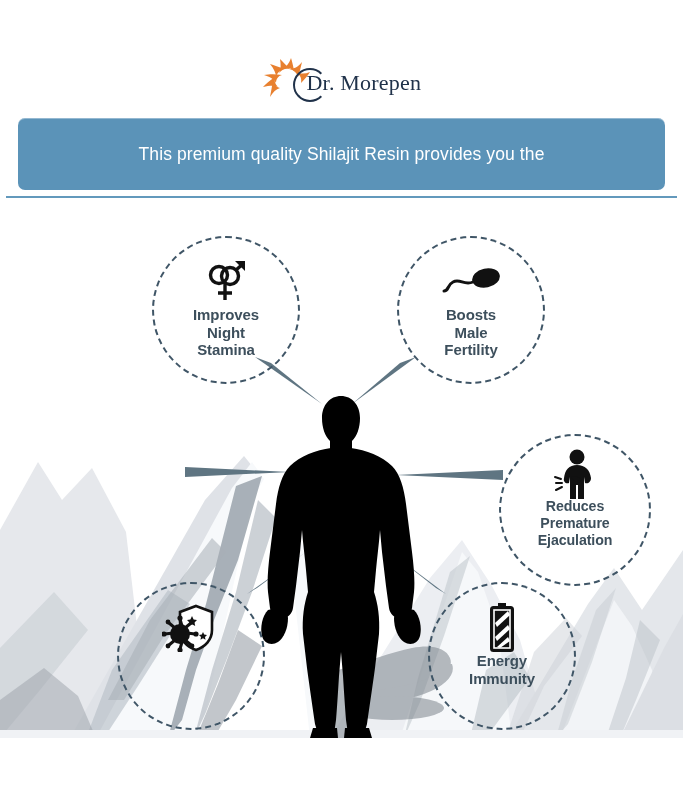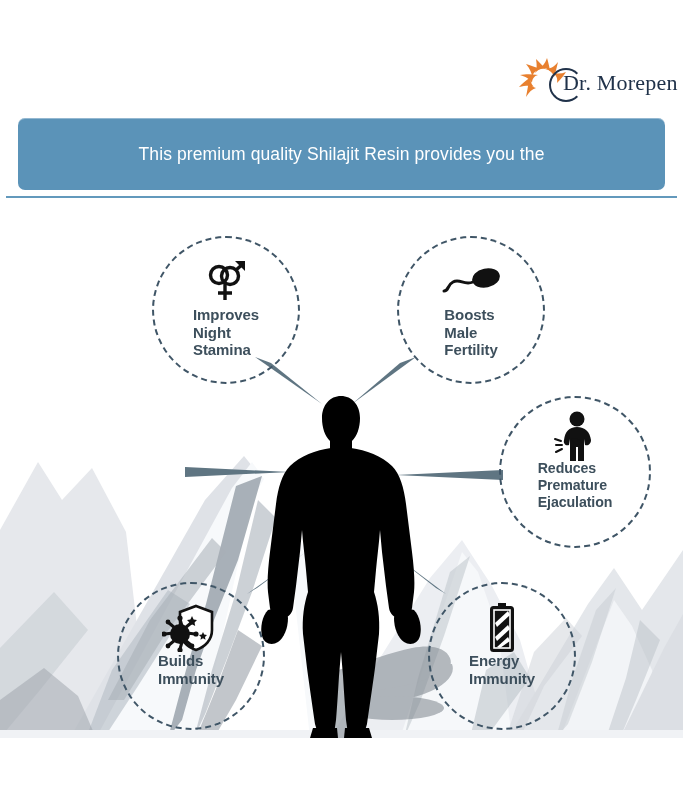--- a/index.html
+++ b/index.html
@@ -9,21 +9,21 @@
   #poster {
     position:relative;
     width:683px; height:800px;
     background:#ffffff;
     overflow:hidden;
   }
 
   
   .logo-wrap {
     position:absolute; left:0; top:52px; width:683px; height:62px;
-    display:flex; align-items:center; justify-content:flex-end;
+    display:flex; align-items:center; justify-content:center;
   }
   .logo-inner { position:relative; width:170px; height:58px; }
   .logo-sun { position:absolute; left:4px; top:0px; width:54px; height:48px; }
   .logo-ring {
     position:absolute; left:36px; top:14px; width:34px; height:34px;
     border:2.4px solid #20324a; border-radius:50%;
     border-right-color:transparent; background:transparent;
   }
   .logo-text {
     position:absolute; left:50px; top:16px;
@@ -53,35 +53,35 @@
     overflow:hidden; background:#ffffff;
   }
   .scene svg { display:block; }
 
   
   .benefit {
     position:absolute; width:148px; height:148px;
     border:2.2px dashed #3f5566; border-radius:50%;
     display:flex; flex-direction:column;
     align-items:center; justify-content:flex-start;
-    padding-top:22px; text-align:left;
+    padding-top:22px; text-align:center;
   }
   .benefit .b-icon {
     height:44px; display:flex; align-items:center; justify-content:center;
     margin-bottom:2px;
   }
   .benefit .b-label {
     font-size:15px; font-weight:bold; color:#3d4f5c;
     line-height:17.5px; letter-spacing:-.1px; white-space:pre-line;
   }
 
   #c-stamina   { left:152px; top:236px; }
   #c-fertility { left:397px; top:236px; }
   #c-stress    { left:40px;  top:418px; }
-  #c-premature { left:499px; top:396px; }
+  #c-premature { left:499px; top:434px; }
   #c-immunity  { left:117px; top:582px; }
   #c-energy    { left:428px; top:582px; }
 
   #c-premature { width:152px; height:152px; padding-top:16px; }
   #c-premature .b-label { font-size:14.2px; line-height:17px; }
   #c-immunity .b-label, #c-energy .b-label { font-size:15px; }
 </style>
 </head>
 <body>
 
@@ -272,22 +272,20 @@
             <circle cx="18" cy="46" r="2.6"></circle>
           <circle cx="2" cy="30" r="2.6"></circle>
             <circle cx="34" cy="30" r="2.6"></circle>
           <circle cx="6" cy="18" r="2.4"></circle>
             <circle cx="30" cy="42" r="2.4"></circle>
           <circle cx="6" cy="42" r="2.4"></circle>
             <circle cx="30" cy="18" r="2.4"></circle>
         </g>
       </svg>
     </div>
-    <div class="b-label">Builds
-Immunity</div>
   </div>
 
   <div class="benefit" id="c-energy">
     <div class="b-icon">
       <svg width="32" height="50" viewBox="0 0 32 50">
         <rect x="12" y="0" width="8" height="5" fill="#111111"></rect>
         <rect x="5" y="4" width="22" height="44" rx="2.5" fill="#111111" stroke="#111111" stroke-width="2"></rect>
         <rect x="8" y="7" width="16" height="38" fill="none" stroke="#ffffff" stroke-width="1.6"></rect>
         <g fill="#ffffff">
           <polygon points="9,20 22,8 24,12 11,24"></polygon>

